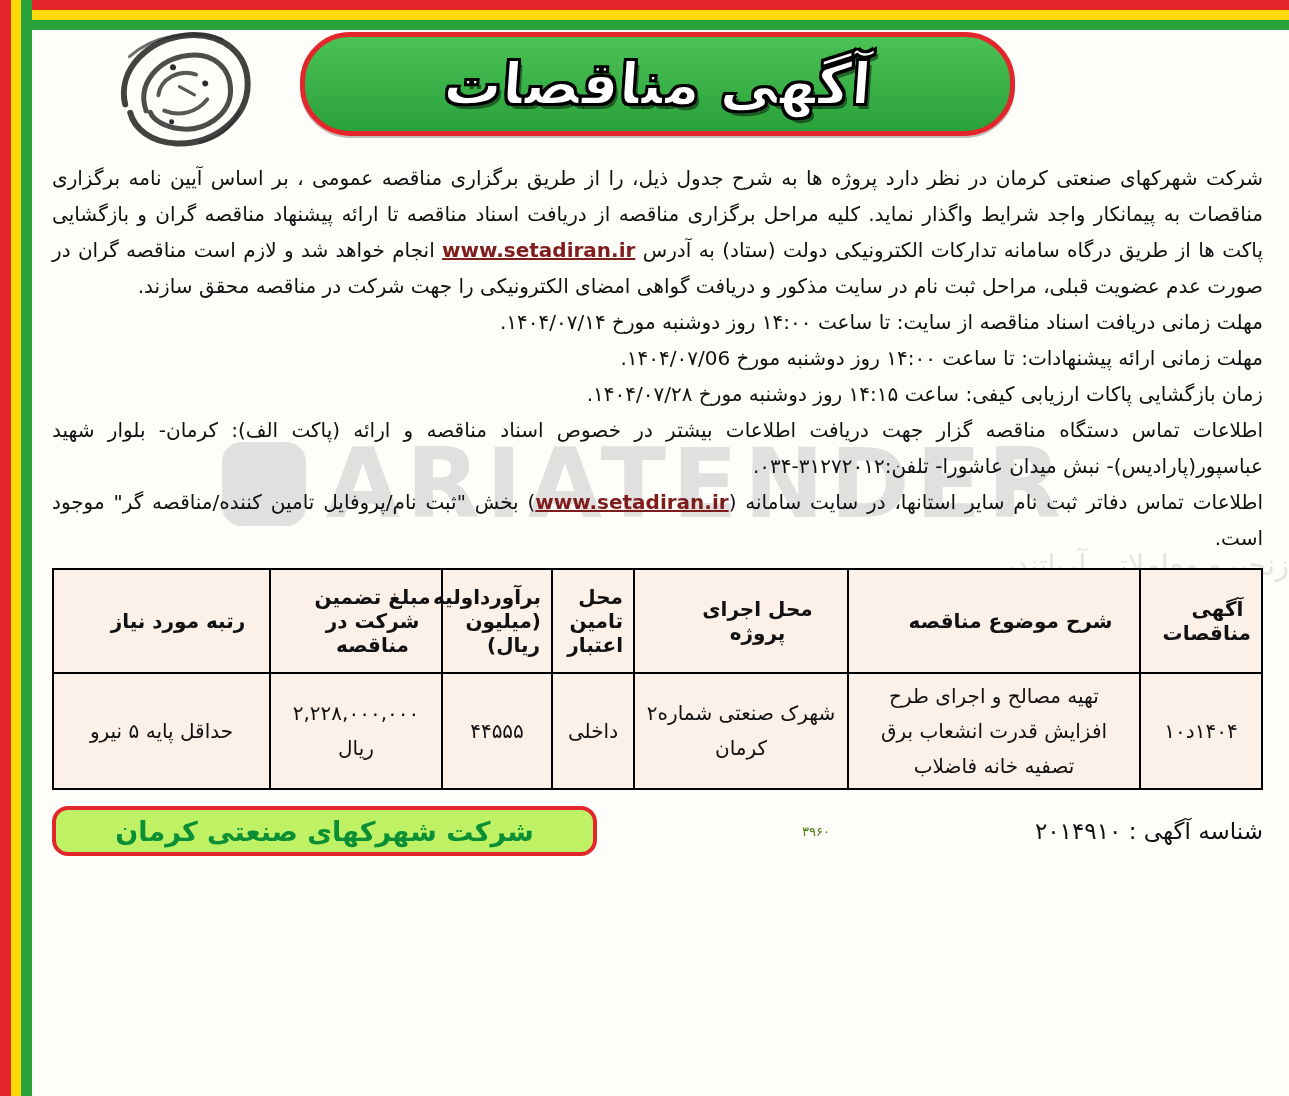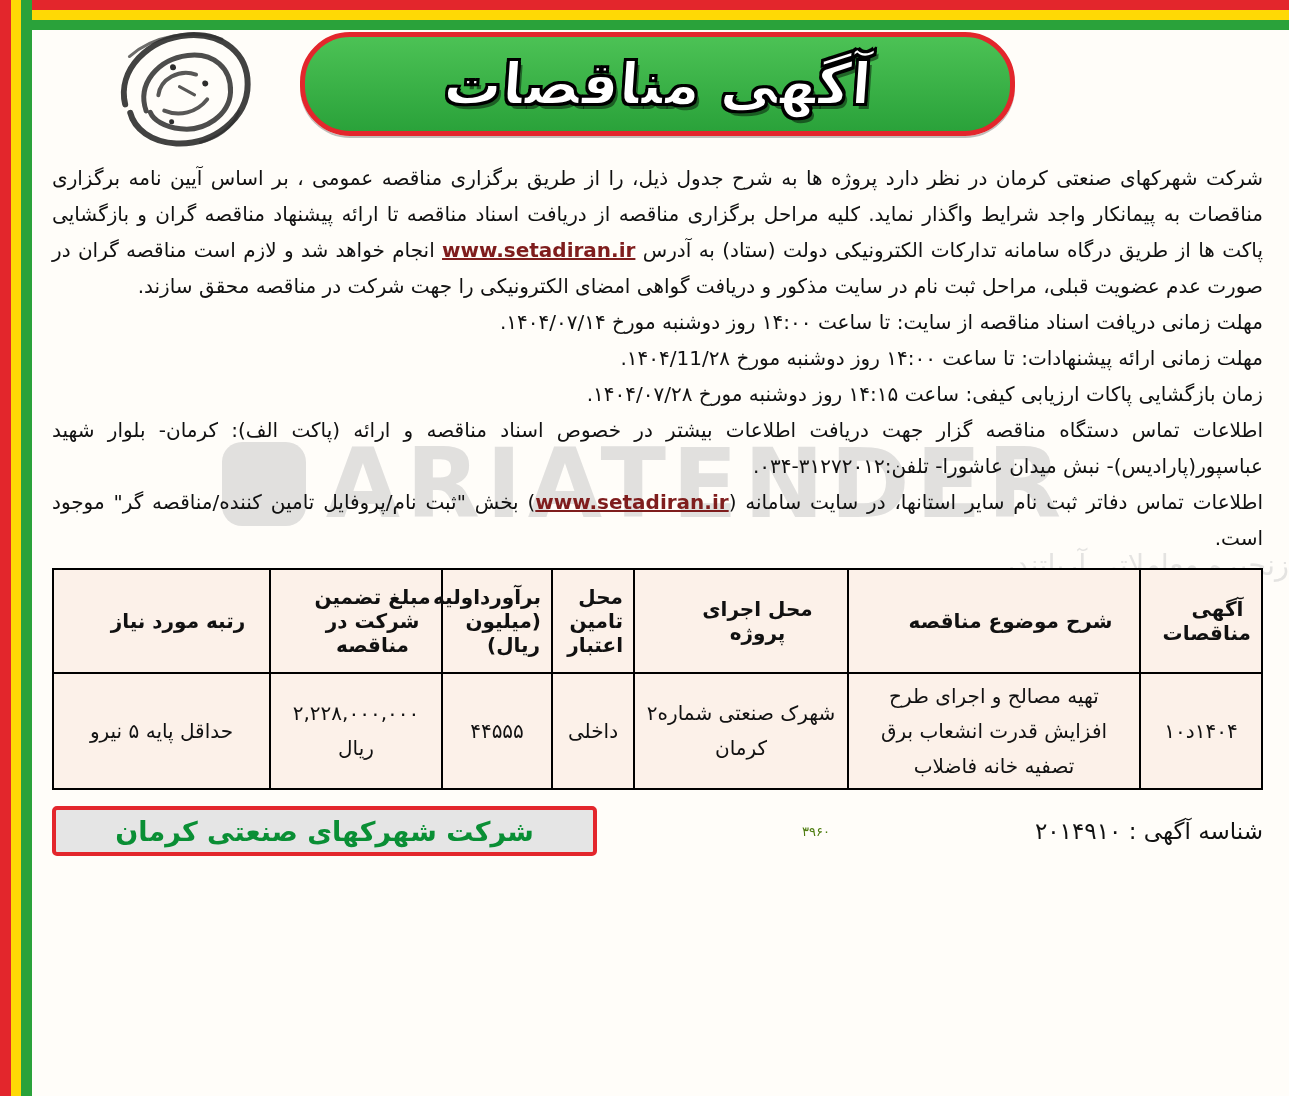--- a/index.html
+++ b/index.html
@@ -63,21 +63,21 @@
   }
   .tender-table th{font-weight:bold;height:104px;padding-left:43px;}
   .tender-table td{height:116px;line-height:1.75;}
 
   
   .footer{display:flex;align-items:center;justify-content:space-between;margin:16px 26px 0 52px;position:relative;z-index:1;}
   .ann-id{font-size:23px;white-space:nowrap;}
   .print-code{font-size:13px;color:#4d7c0f;}
   .company-btn{
     width:545px;height:50px;box-sizing:border-box;
-    background:#e5e5e5;border:4px solid #e3262c;border-radius:5px;
+    background:#bef264;border:4px solid #e3262c;border-radius:16px;
     display:flex;align-items:center;justify-content:center;
     font-size:27px;font-weight:bold;color:#0a8f35;white-space:nowrap;
   }
 </style>
 </head>
 <body>
 
 <div class="frame">
 
   <div class="stripe top-red"></div>
@@ -114,21 +114,21 @@
     </div>
     <div class="banner">
       <span class="banner-text">آگهی مناقصات</span>
     </div>
   </div>
 
   <div class="content">
     <div class="text-block">
       <p><span>شرکت شهرکهای صنعتی کرمان در نظر دارد پروژه ها به شرح جدول ذیل، را از طریق برگزاری مناقصه عمومی ، بر اساس آیین نامه برگزاری مناقصات به پیمانکار واجد شرایط واگذار نماید. کلیه مراحل برگزاری مناقصه از دریافت اسناد مناقصه تا ارائه پیشنهاد مناقصه گران و بازگشایی پاکت ها از طریق درگاه سامانه تدارکات الکترونیکی دولت (ستاد) به آدرس </span><a href="#" class="link">www.setadiran.ir</a><span> انجام خواهد شد و لازم است مناقصه گران در صورت عدم عضویت قبلی، مراحل ثبت نام در سایت مذکور و دریافت گواهی امضای الکترونیکی را جهت شرکت در مناقصه محقق سازند.</span></p>
       <p>مهلت زمانی دریافت اسناد مناقصه از سایت: تا ساعت ۱۴:۰۰ روز دوشنبه مورخ ۱۴۰۴/۰۷/۱۴.</p>
-      <p>مهلت زمانی ارائه پیشنهادات: تا ساعت ۱۴:۰۰ روز دوشنبه مورخ ۱۴۰۴/11/۲۸.</p>
+      <p>مهلت زمانی ارائه پیشنهادات: تا ساعت ۱۴:۰۰ روز دوشنبه مورخ ۱۴۰۴/۰۷/06.</p>
       <p>زمان بازگشایی پاکات ارزیابی کیفی: ساعت ۱۴:۱۵ روز دوشنبه مورخ ۱۴۰۴/۰۷/۲۸.</p>
       <p>اطلاعات تماس دستگاه مناقصه گزار جهت دریافت اطلاعات بیشتر در خصوص اسناد مناقصه و ارائه (پاکت الف): کرمان- بلوار شهید عباسپور(پارادیس)- نبش میدان عاشورا- تلفن:۳۱۲۷۲۰۱۲-۰۳۴.</p>
       <p><span>اطلاعات تماس دفاتر ثبت نام سایر استانها، در سایت سامانه (</span><a href="#" class="link">www.setadiran.ir</a><span>) بخش "ثبت نام/پروفایل تامین کننده/مناقصه گر" موجود است.</span></p>
     </div>
 
     <table class="tender-table">
       <colgroup>
         <col style="width:122px">
           <col style="width:292px">
           <col style="width:214px">

